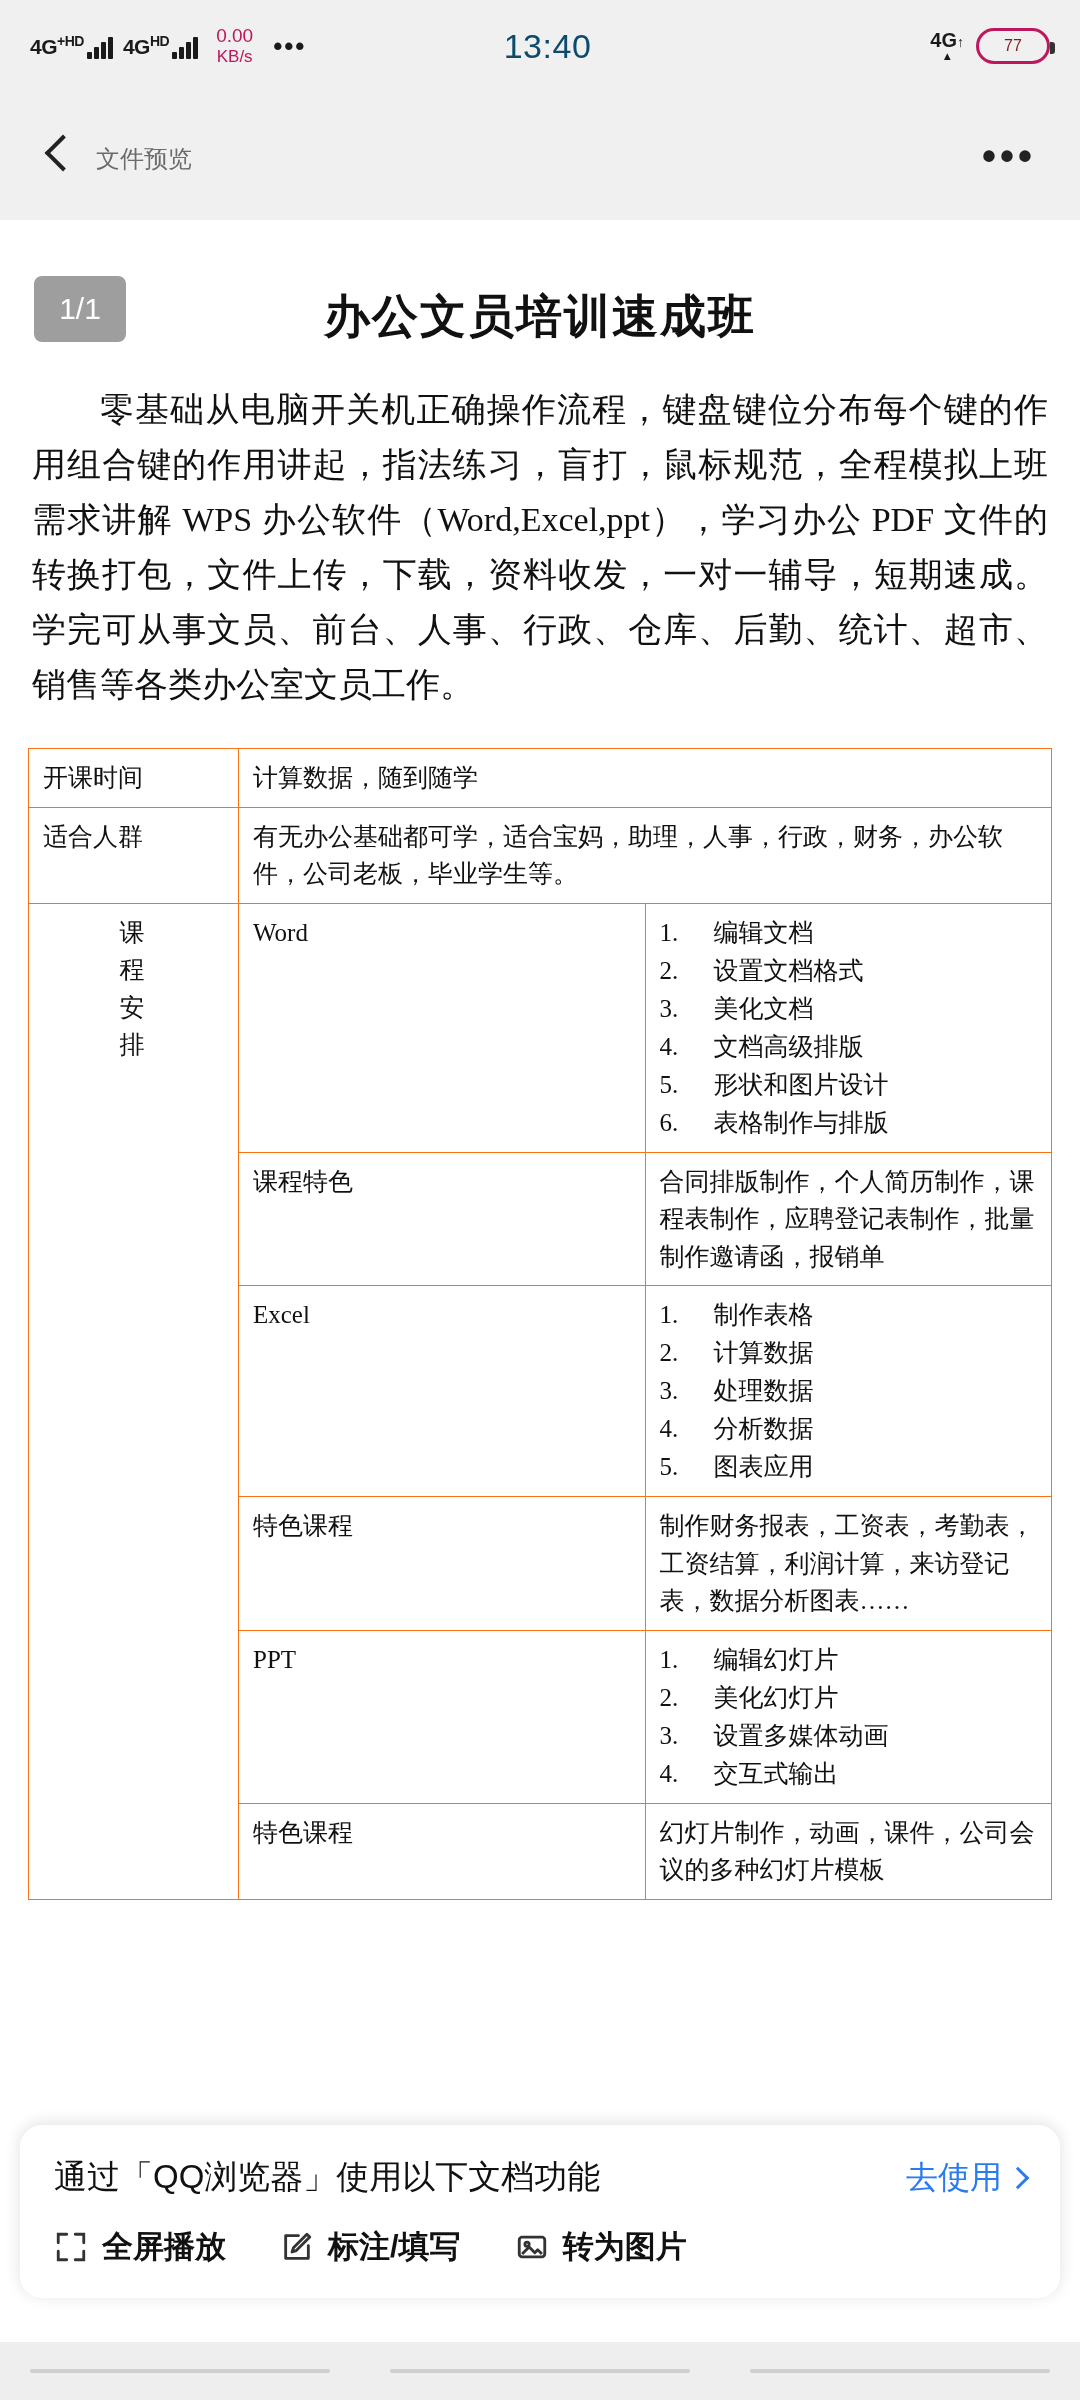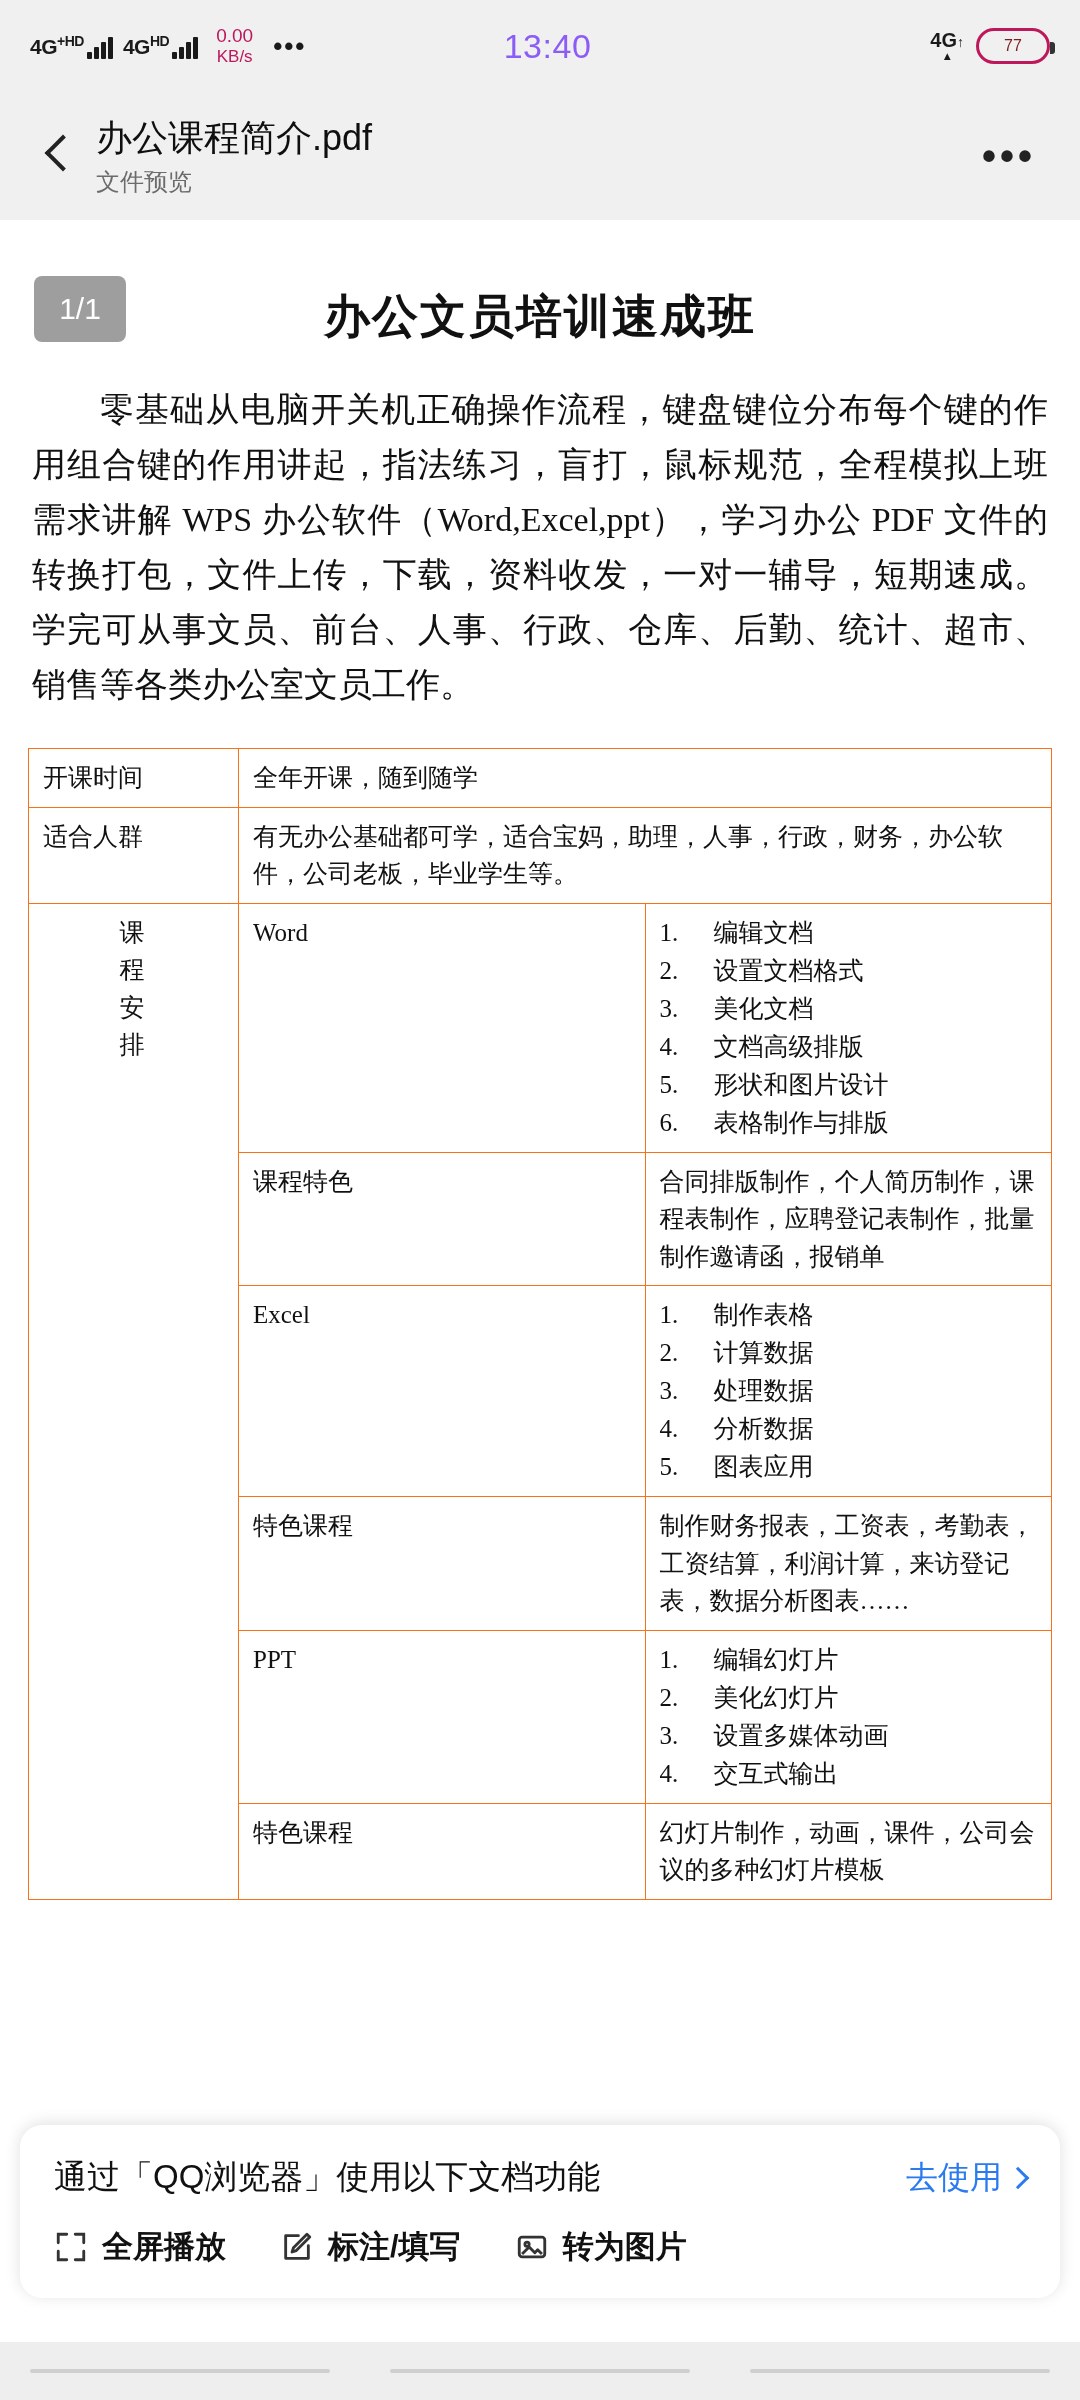--- a/index.html
+++ b/index.html
@@ -35,21 +35,21 @@
   .bars i:nth-child(1) { height: 7px; }
   .bars i:nth-child(2) { height: 12px; }
   .bars i:nth-child(3) { height: 17px; }
   .bars i:nth-child(4) { height: 22px; }
   .netspeed { font-size: 19px; line-height: 21px; color: #be185d; text-align: center; margin-left: 8px; }
   .netspeed .u { font-size: 17px; }
   .dots-sb { font-size: 26px; letter-spacing: 2px; color: #1a1a1a; margin-left: 10px; font-weight: bold; }
   .sb-clock {
     position: absolute; left: 15px; right: 0; top: 0; height: 92px;
     display: flex; align-items: center; justify-content: center;
-    font-size: 34px; color: #8b5cf6; letter-spacing: 0.5px; text-align: right;
+    font-size: 34px; color: #0c4a6e; letter-spacing: 0.5px; text-align: right;
   }
   .sb-right {
     margin-left: auto; display: flex; align-items: center; gap: 12px; z-index: 2;
   }
   .sb-4g { font-size: 20px; font-weight: bold; color: #1a1a1a; line-height: 1; text-align: center; }
   .sb-4g .arrow { font-size: 14px; }
   .sb-4g .sub { font-size: 12px; display:block; }
   .battery {
     width: 74px; height: 36px; border: 3px solid #be185d; border-radius: 18px;
     display: flex; align-items: center; justify-content: center;
@@ -223,37 +223,36 @@
       </div>
       <div class="battery">
         <span>77</span>
       </div>
     </div>
   </div>
 
   <div class="titlebar">
     <div class="back-chevron"></div>
     <div class="title-wrap">
-      <div class="doc-title">办公课程简介.pdf</div>
       <div class="doc-sub">文件预览</div>
     </div>
     <div class="more-dots">•••</div>
   </div>
 
   <div class="page-badge">1/1</div>
 
   <div class="doc">
     <div class="doc-h1">办公文员培训速成班</div>
     <div class="doc-p">零基础从电脑开关机正确操作流程，键盘键位分布每个键的作用组合键的作用讲起，指法练习，盲打，鼠标规范，全程模拟上班需求讲解 WPS 办公软件（Word,Excel,ppt），学习办公 PDF 文件的转换打包，文件上传，下载，资料收发，一对一辅导，短期速成。学完可从事文员、前台、人事、行政、仓库、后勤、统计、超市、销售等各类办公室文员工作。</div>
 
     <table class="course">
       <tbody>
           <tr>
         <td class="label-col" colspan="1">开课时间</td>
-        <td colspan="2">全年开课，随到随学</td>
+        <td colspan="2">计算数据，随到随学</td>
       </tr>
       <tr>
         <td class="label-col">适合人群</td>
         <td colspan="2" class="wide-text">有无办公基础都可学，适合宝妈，助理，人事，行政，财务，办公软件，公司老板，毕业学生等。</td>
       </tr>
 
       <tr>
         <td class="label-col vertical-head" rowspan="6">
           <span>课</span>
           <span>程</span>

